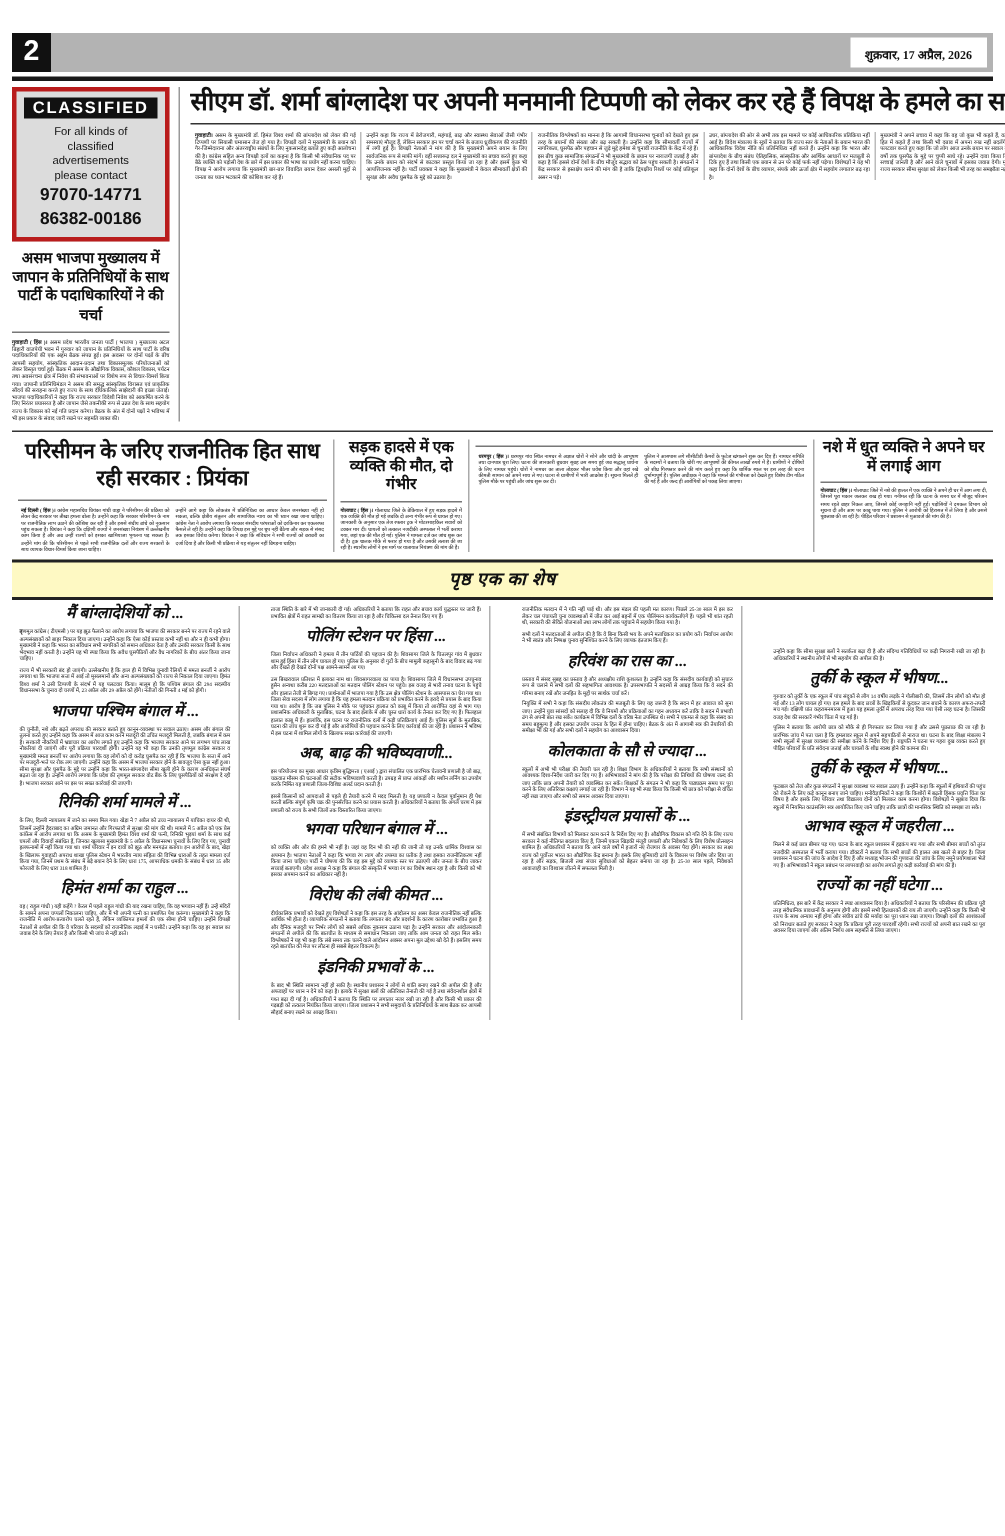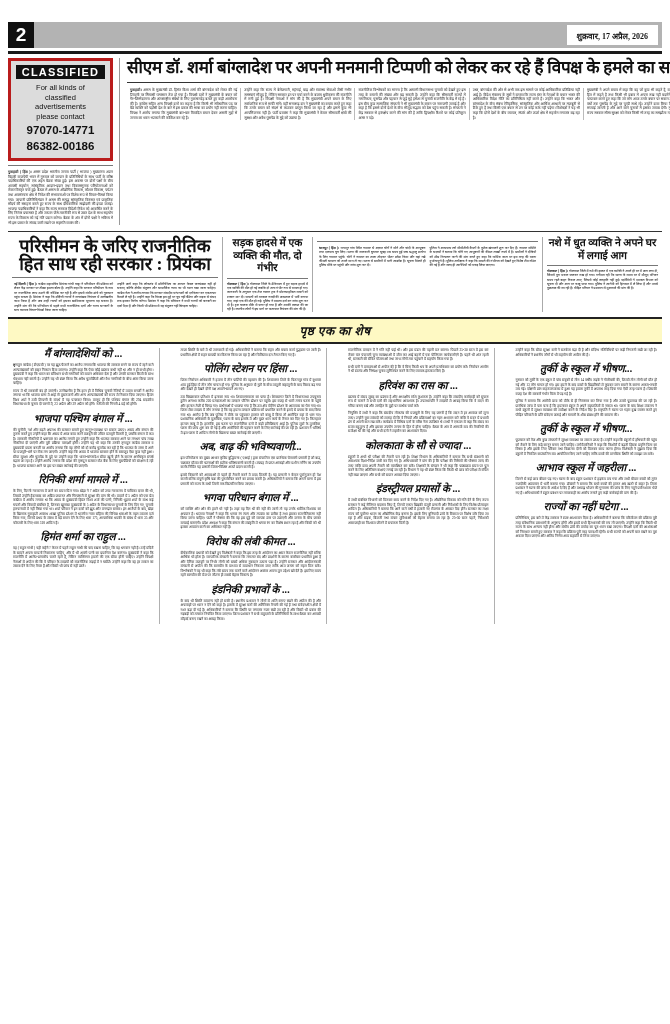--- a/index.html
+++ b/index.html
@@ -39,33 +39,33 @@
   .c1{width:20%}.c2{width:20%}.c3{width:20%}.c4{width:20%}.c5{width:20%}
 
   
   .deck{display:flex;margin-top:5px;}
   .deck-col{box-sizing:border-box;padding:0 4px;border-right:1px solid #aaa;}
   .deck-col:last-child{border-right:none;}
   .deck-a{width:215px;flex:0 0 215px;}
   .deck-b{width:90px;flex:0 0 90px;}
   .deck-c{width:230px;flex:0 0 230px;}
   .deck-d{flex:1;}
-  .deck-head-xl{font-size:18px;font-weight:bold;line-height:18px;text-align:center;}
+  .deck-head-xl{font-size:14px;font-weight:bold;line-height:18px;text-align:center;}
   .deck-head-m{font-size:10.5px;font-weight:bold;line-height:12.5px;text-align:center;}
   .two-sub{display:flex;margin-top:4px;}
   .two-sub > div{width:50%;box-sizing:border-box;padding:0 2px;}
 
   
   .jump-banner{margin-top:5px;background:#fef9c3;border-top:2px solid #222;border-bottom:2px solid #222;text-align:center;padding:2px 0 3px;}
   .jump-banner span{font-size:12px;font-weight:bold;font-style:italic;letter-spacing:.5px;}
 
   
   .jump-body{display:flex;margin-top:4px;gap:16px;}
   .jcol{box-sizing:border-box;padding:0 5px;border-right:1px solid #b0b0b0;}
-  .jcol:last-child{border-right:none;}
+  .jcol:last-child{border-right:none;margin-top:28px;}
   .jw{width:25%;}
   .sub-head{font-size:10.5px;font-weight:bold;font-style:italic;text-align:center;margin:6px 0 3px;line-height:12px;}
   .sub-head.first{margin-top:0;}
   p.bt{margin:0 0 3px;font-size:3.5px;line-height:4.5px;text-align:justify;word-break:break-word;}
   p.bt.lead::first-letter{font-weight:bold;}
 </style>
 </head>
 <body>
 
 <div class="page">
@@ -82,20 +82,21 @@
     <div class="col-classified">
       <div class="classified-box">
         <div class="classified-tag">CLASSIFIED</div>
         <div class="cl-line">For all kinds of</div>
         <div class="cl-line">classified</div>
         <div class="cl-line">advertisements</div>
         <div class="cl-line">please contact</div>
         <div class="cl-phone">97070-14771</div>
         <div class="cl-phone">86382-00186</div>
       </div>
+      <div class="left-head">असम भाजपा मुख्यालय में जापान के प्रतिनिधियों के साथ पार्टी के पदाधिकारियों ने की चर्चा</div>
       <div class="rule-hair" style="margin:4px 0"></div>
       <div class="body-text">
         <span class="lead-label">गुवाहाटी ( हिंस )।</span>
         <span>असम प्रदेश भारतीय जनता पार्टी ( भाजपा ) मुख्यालय अटल बिहारी वाजपेयी भवन में गुरुवार को जापान के प्रतिनिधियों के साथ पार्टी के वरिष्ठ पदाधिकारियों की एक अहम बैठक संपन्न हुई। इस अवसर पर दोनों पक्षों के बीच आपसी सहयोग, सांस्कृतिक आदान-प्रदान तथा विकासमूलक परियोजनाओं को लेकर विस्तृत चर्चा हुई। बैठक में असम के औद्योगिक विकास, कौशल विकास, पर्यटन तथा अवसंरचना क्षेत्र में निवेश की संभावनाओं पर विशेष रूप से विचार-विमर्श किया गया। जापानी प्रतिनिधिमंडल ने असम की समृद्ध सांस्कृतिक विरासत एवं प्राकृतिक सौंदर्य की सराहना करते हुए राज्य के साथ दीर्घकालिक साझेदारी की इच्छा जताई। भाजपा पदाधिकारियों ने कहा कि राज्य सरकार विदेशी निवेश को आकर्षित करने के लिए निरंतर प्रयासरत है और जापान जैसे तकनीकी रूप से उन्नत देश के साथ सहयोग राज्य के विकास को नई गति प्रदान करेगा। बैठक के अंत में दोनों पक्षों ने भविष्य में भी इस प्रकार के संवाद जारी रखने पर सहमति व्यक्त की।</span>
       </div>
     </div>
 
     <div class="top-main">
       <div class="main-headline">सीएम डॉ. शर्मा बांग्लादेश पर अपनी मनमानी टिप्पणी को लेकर कर रहे हैं विपक्ष के हमले का सामना</div>
       <div class="rule-thin" style="margin-top:4px"></div>

